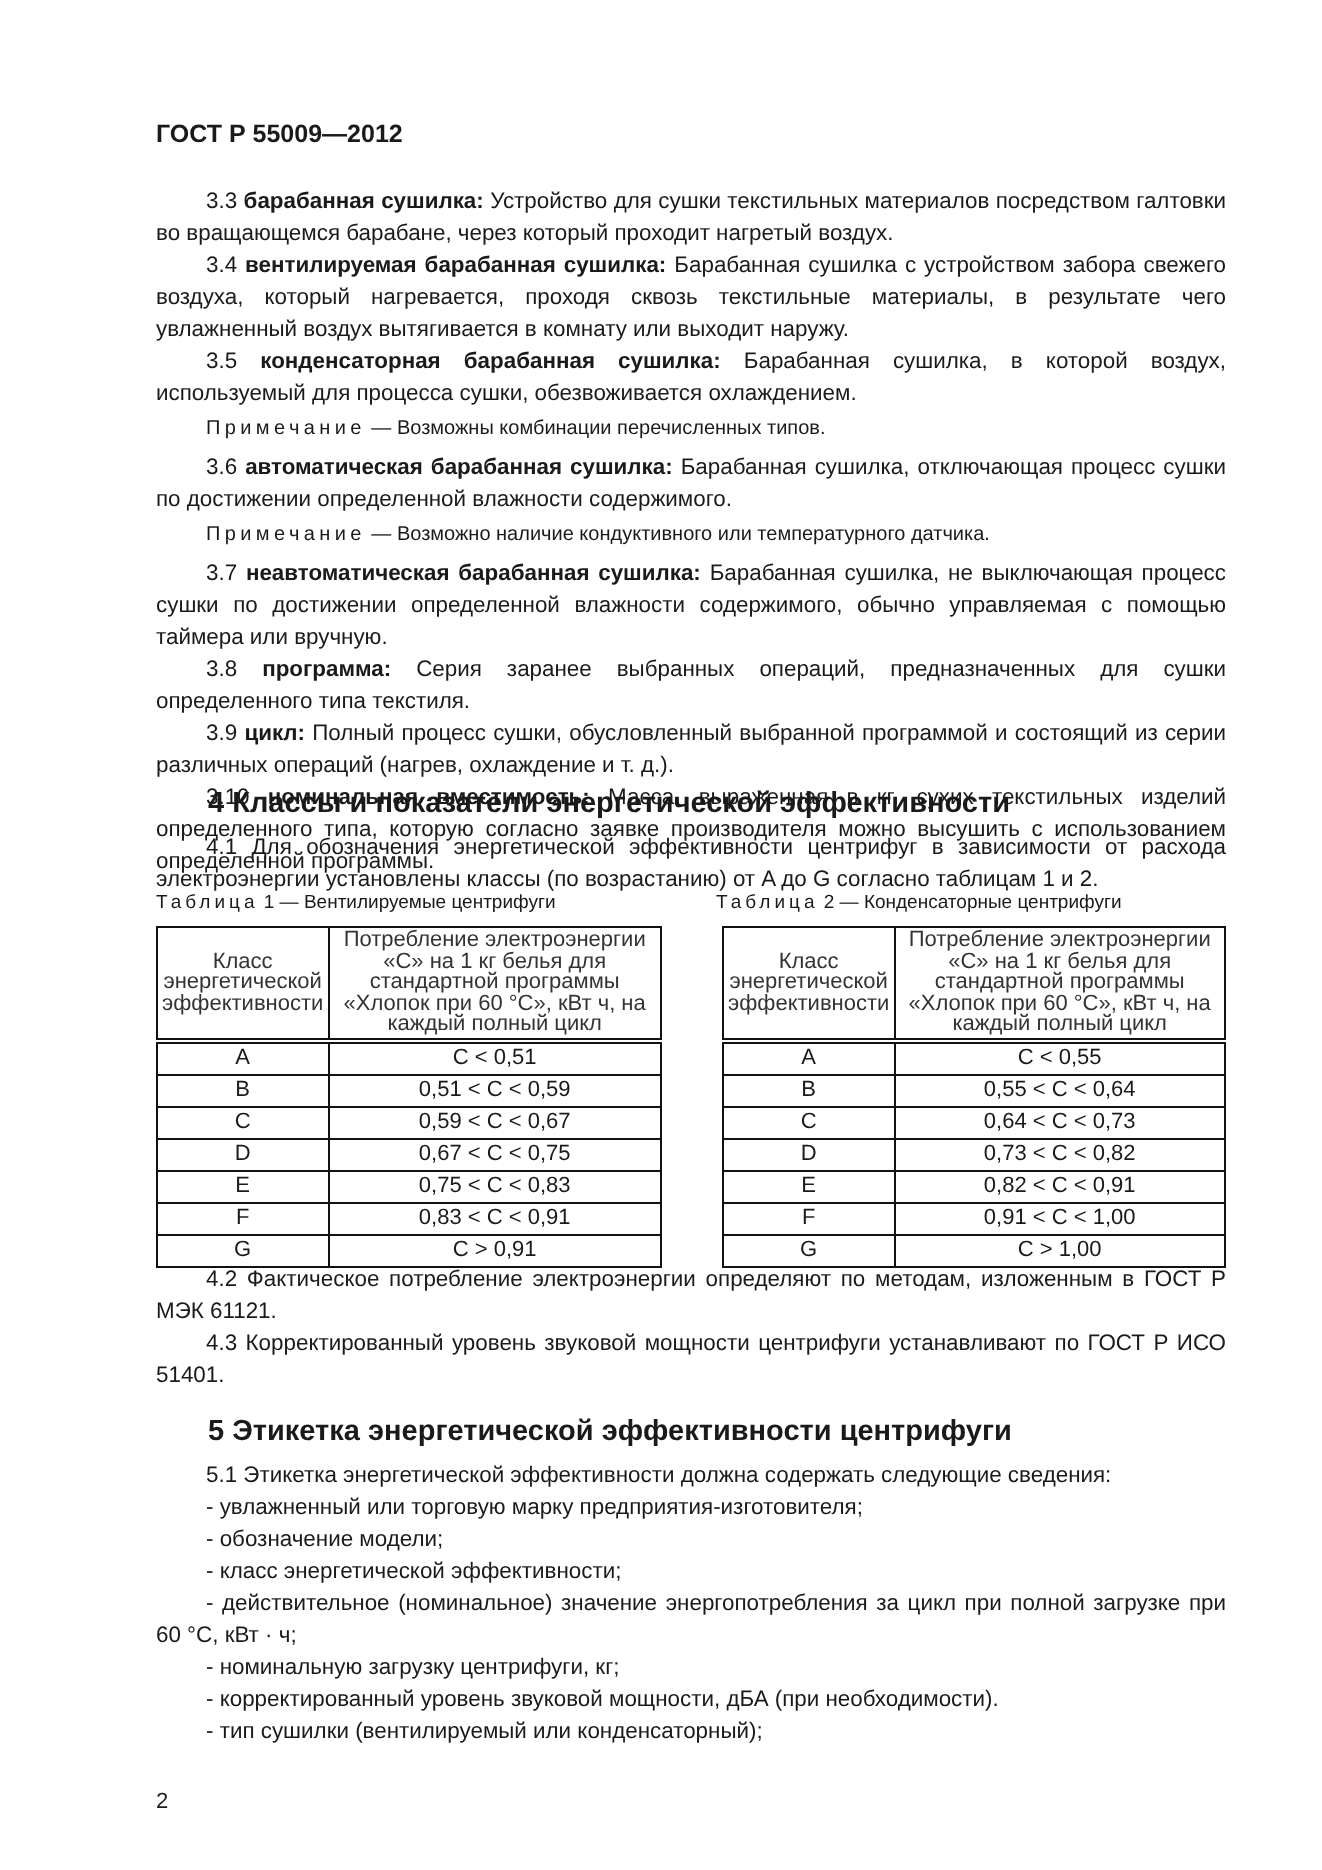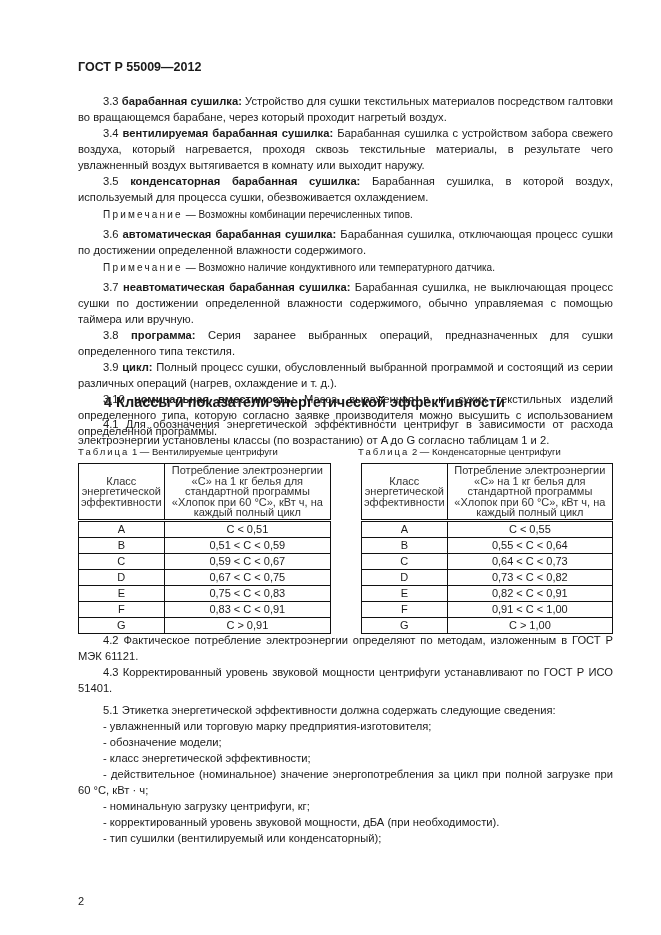--- a/index.html
+++ b/index.html
@@ -121,20 +121,21 @@
     <tr>
           <td>G</td>
           <td>C &gt; 1,00</td>
         </tr>
   </tbody>
     </table>
 
   <div class="body-text" style="top:632px;">
     <p class="p ind">4.2 Фактическое потребление электроэнергии определяют по методам, изложенным в ГОСТ Р МЭК 61121.</p>
     <p class="p ind">4.3 Корректированный уровень звуковой мощности центрифуги устанавливают по ГОСТ Р ИСО 51401.</p>
+    <h2 class="h2" style="margin-top:12px;">5  Этикетка энергетической эффективности центрифуги</h2>
     <p class="p ind" style="margin-top:6px;">5.1 Этикетка энергетической эффективности должна содержать следующие сведения:</p>
     <p class="p list">- увлажненный или торговую марку предприятия-изготовителя;</p>
     <p class="p list">- обозначение модели;</p>
     <p class="p list">- класс энергетической эффективности;</p>
     <p class="p ind">- действительное (номинальное) значение энергопотребления за цикл при полной загрузке при 60 °С, кВт · ч;</p>
     <p class="p list">- номинальную загрузку центрифуги, кг;</p>
     <p class="p list">- корректированный уровень звуковой мощности, дБА (при необходимости).</p>
     <p class="p list">- тип сушилки (вентилируемый или конденсаторный);</p>
   </div>
 

